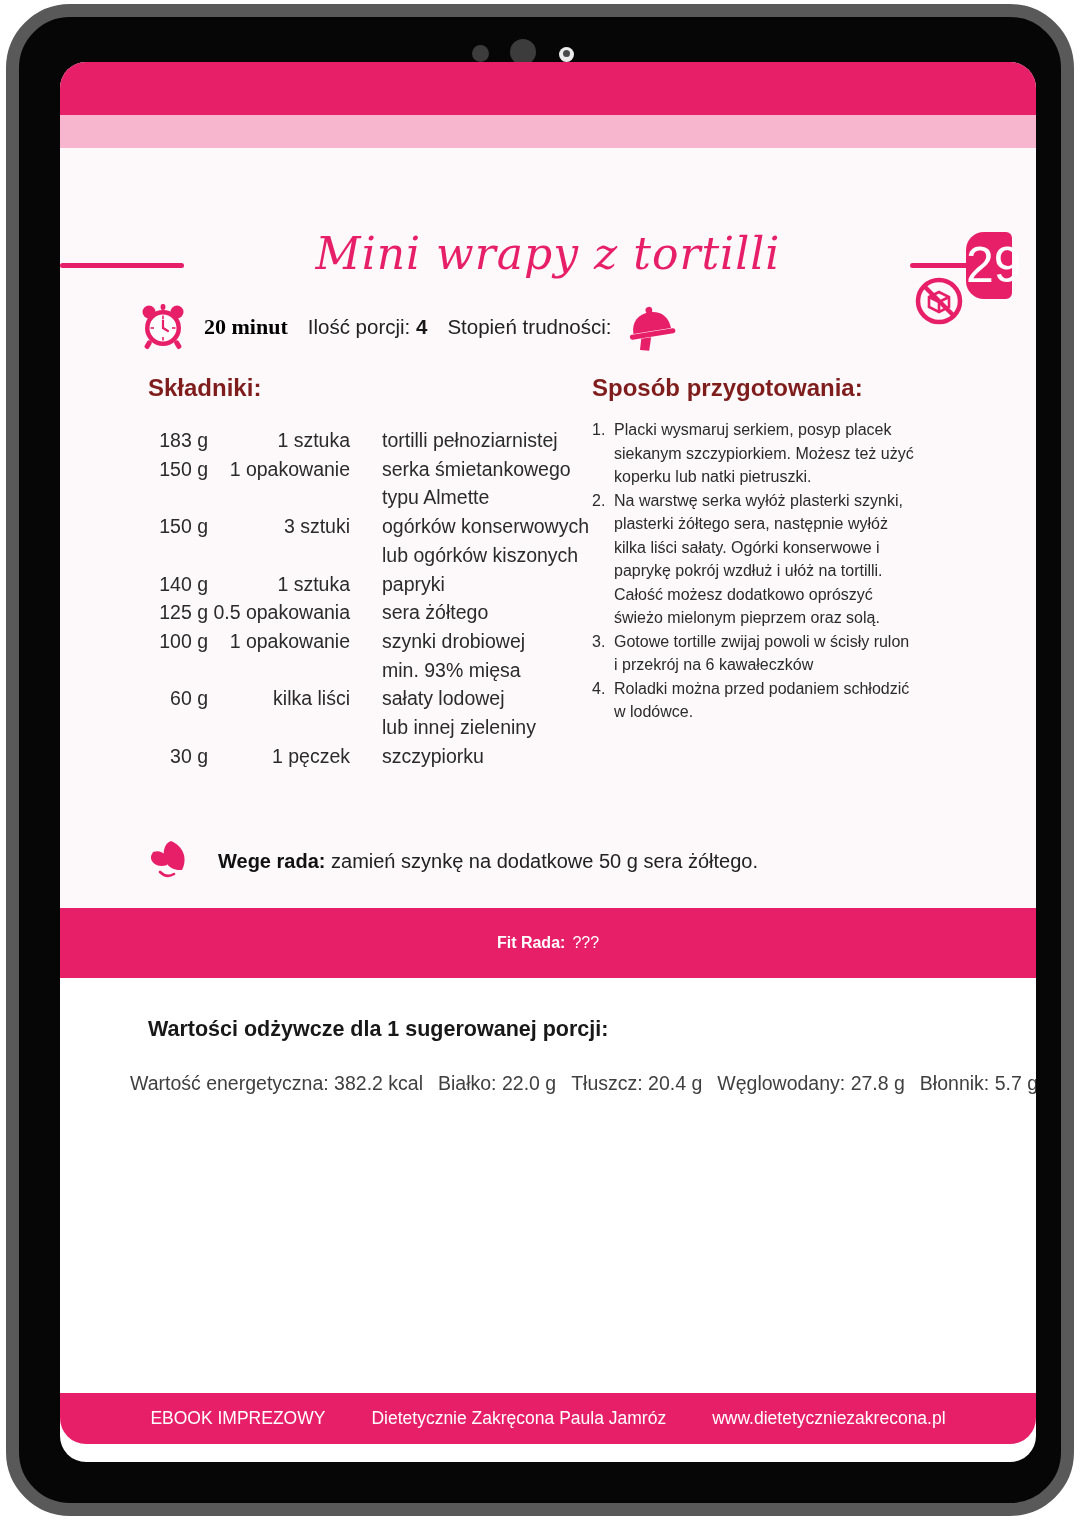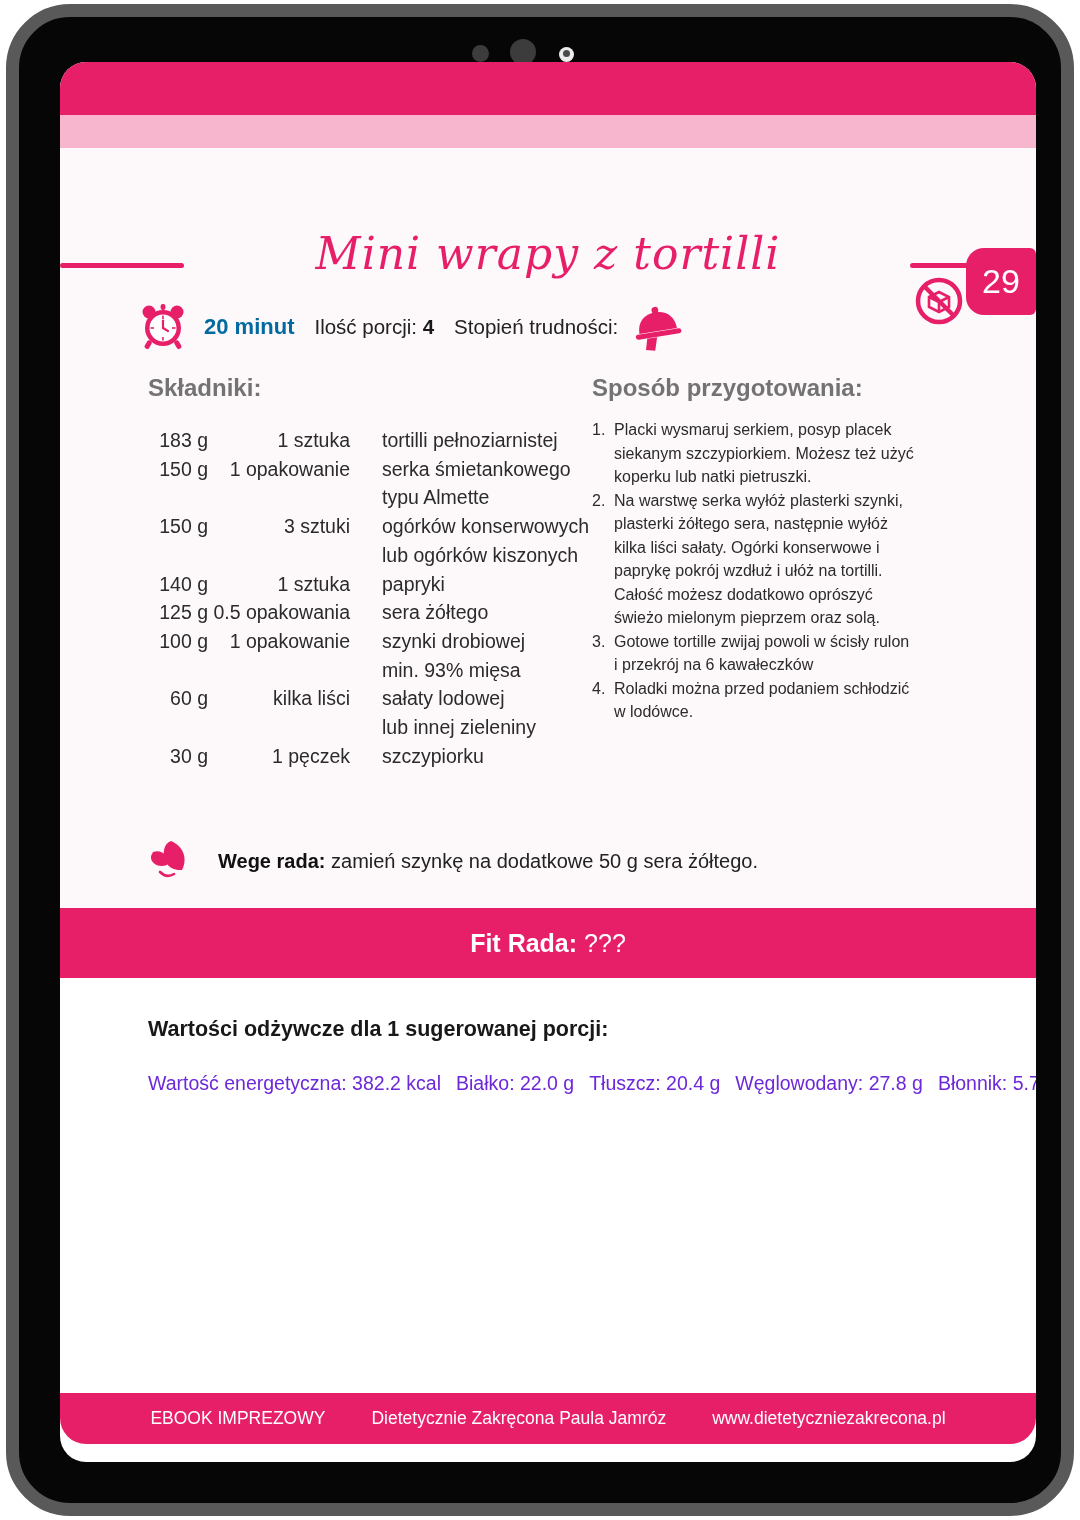--- a/index.html
+++ b/index.html
@@ -21,57 +21,57 @@
   .header-bar{position:absolute;left:0;top:0;width:976px;height:53px;background:#e71f69;}
   .header-stripe{position:absolute;left:0;top:53px;width:976px;height:33px;background:#f7b6cd;}
   .content-tint{position:absolute;left:0;top:86px;width:976px;height:760px;background:#fdf8fa;}
   
   .recipe-title{position:absolute;left:0;top:164px;width:976px;text-align:center;
         font-family:"DejaVu Serif",serif;font-style:italic;font-weight:400;
         font-size:44px;line-height:56px;color:#e71f69;letter-spacing:1px;}
   .deco-line{position:absolute;top:201px;height:5px;background:#e71f69;border-radius:3px;}
   .deco-line.left{left:0;width:124px;}
   .deco-line.right{left:850px;width:58px;}
-  .page-badge{position:absolute;left:906px;top:186px;width:70px;height:67px;background:#e71f69;
-        border-radius:18px 6px 6px 18px;color:#ffffff;font-size:34px;line-height:67px;
+  .page-badge{position:absolute;left:906px;top:170px;width:46px;height:67px;background:#e71f69;
+        border-radius:18px 6px 6px 18px;color:#ffffff;font-size:50px;line-height:67px;
         text-align:center;font-weight:400;}
   .no-box{position:absolute;left:854px;top:214px;width:50px;height:50px;}
   
   .meta-row{position:absolute;left:78px;top:238px;height:54px;display:flex;align-items:center;}
   .meta-row .icon{flex:0 0 auto;}
-  .meta-time{font-weight:700;font-size:22px;color:#0369a1;margin-left:16px;}
+  .meta-time{font-weight:700;font-size:22px;color:#000000;margin-left:16px;font-family:Liberation Serif, serif;}
   .meta-item{font-size:20.5px;color:#222222;margin-left:20px;}
   .meta-item b{font-weight:700;color:#181818;}
   .cloche{margin-left:12px;}
   
-  .col-heading{font-weight:700;font-size:24px;color:#737373;margin:0 0 0 0;}
+  .col-heading{font-weight:700;font-size:24px;color:#7f1d1d;margin:0 0 0 0;}
   .ingredients{position:absolute;left:88px;top:312px;width:452px;}
   .ing-rows{margin-top:24px;}
   .ing-row{display:flex;align-items:flex-start;font-size:19.5px;line-height:28.7px;color:#2b2b2b;}
   .ing-g{width:60px;text-align:right;white-space:nowrap;}
   .ing-qty{width:142px;text-align:right;white-space:nowrap;}
   .ing-name{margin-left:32px;white-space:pre-line;}
   .preparation{position:absolute;left:532px;top:312px;width:322px;}
   .prep-steps{margin:16px 0 0 0;padding:0;list-style:none;counter-reset:step;}
   .prep-steps li{position:relative;counter-increment:step;padding-left:22px;
         font-size:16px;line-height:23.5px;color:#2b2b2b;}
   .prep-steps li::before{content:counter(step) ".";position:absolute;left:0;top:0;}
   
   .wege-row{position:absolute;left:86px;top:778px;display:flex;align-items:center;}
   .wege-text{margin-left:28px;font-size:20px;color:#222222;}
   .wege-text b{font-weight:700;color:#111111;margin-top:36px;}
   
   .fit-bar{position:absolute;left:0;top:846px;width:976px;height:70px;background:#e71f69;
-        display:flex;align-items:center;justify-content:center;color:#ffffff;font-size:25px;}
+        display:flex;align-items:center;justify-content:center;color:#ffffff;font-size:16px;}
   .fit-bar b{font-weight:700;margin-right:7px;}
   
   .nutrition{position:absolute;left:88px;top:955px;width:872px;}
   .nutrition-heading{font-weight:700;font-size:21.5px;color:#181818;}
   .nutrition-items{display:flex;flex-wrap:nowrap;gap:15px;margin-top:30px;
-        font-size:19.5px;color:#6d28d9;white-space:nowrap;}
+        font-size:19.5px;color:#404040;white-space:nowrap;justify-content:center;}
   
   .footer-bar{position:absolute;left:0;top:1331px;width:976px;height:51px;background:#e71f69;
         border-radius:0 0 26px 26px;display:flex;align-items:center;justify-content:center;
         gap:46px;color:#ffffff;font-size:17.5px;}
   .icon svg{display:block;}
 </style>
 </head>
 <body>
 
 <div class="page">

